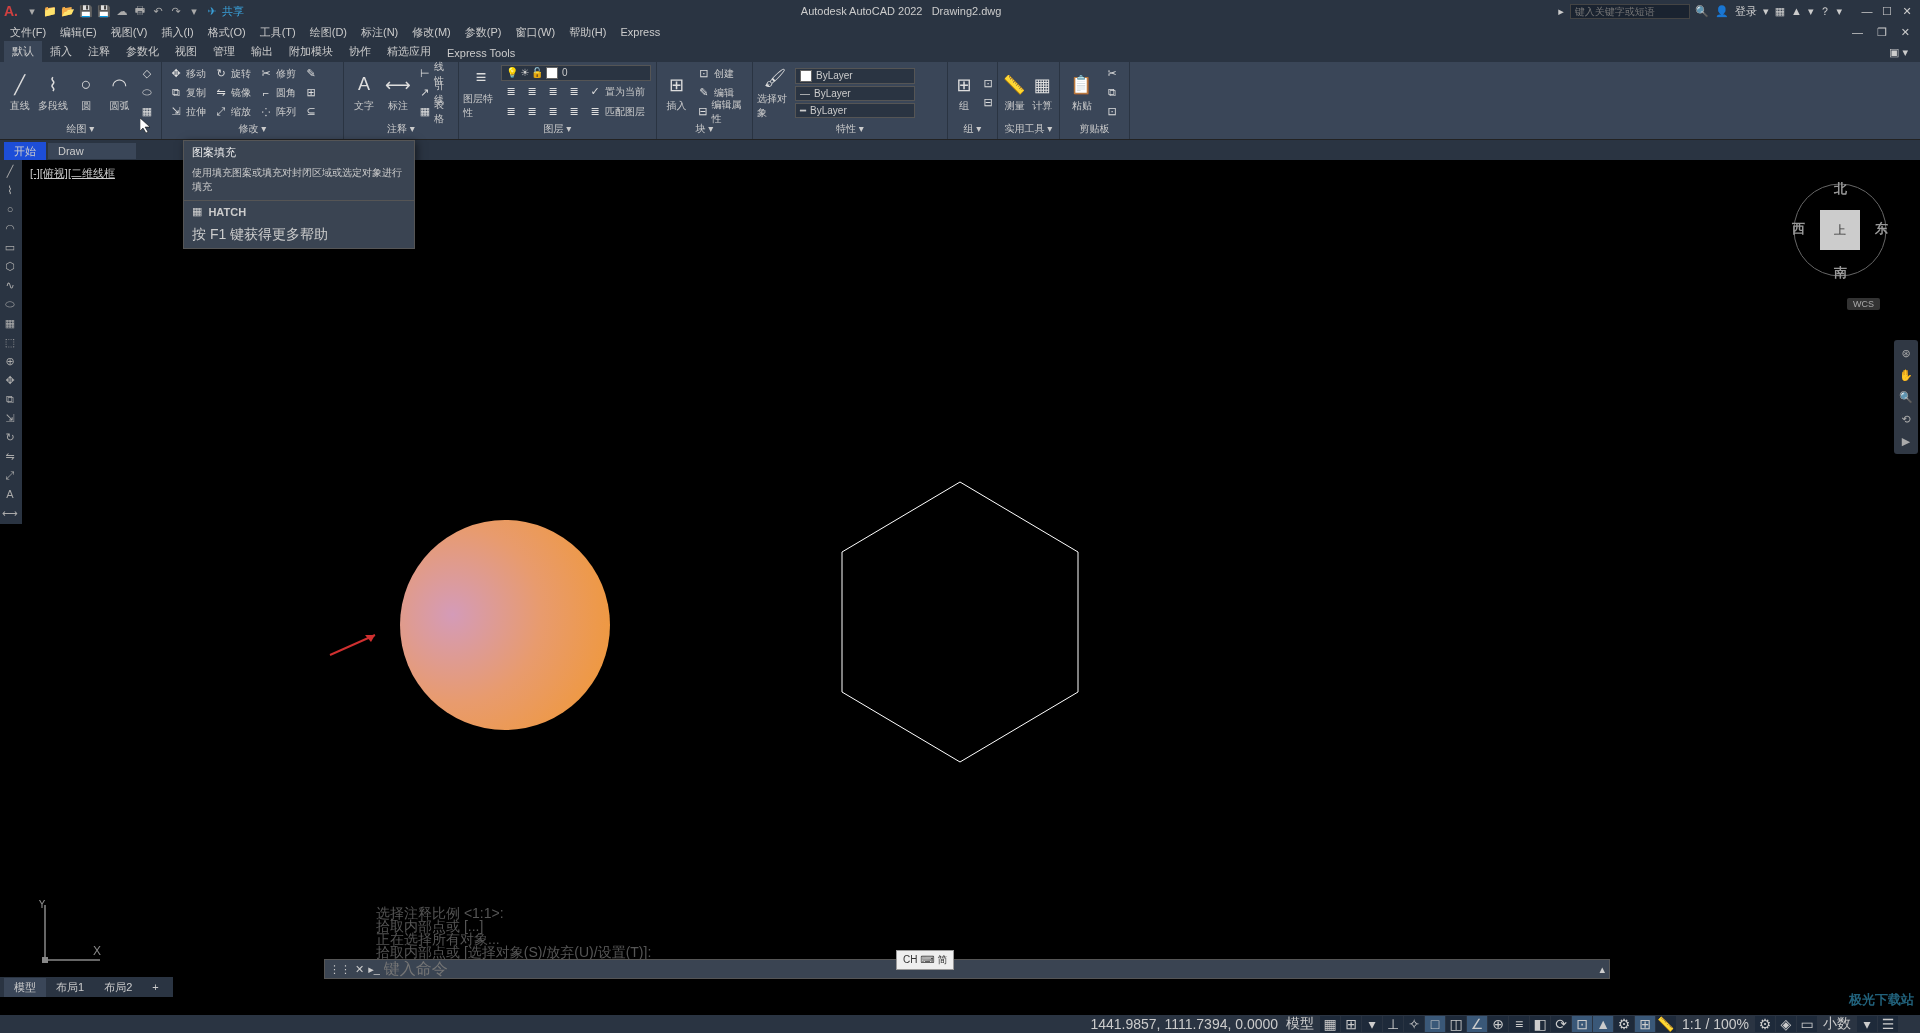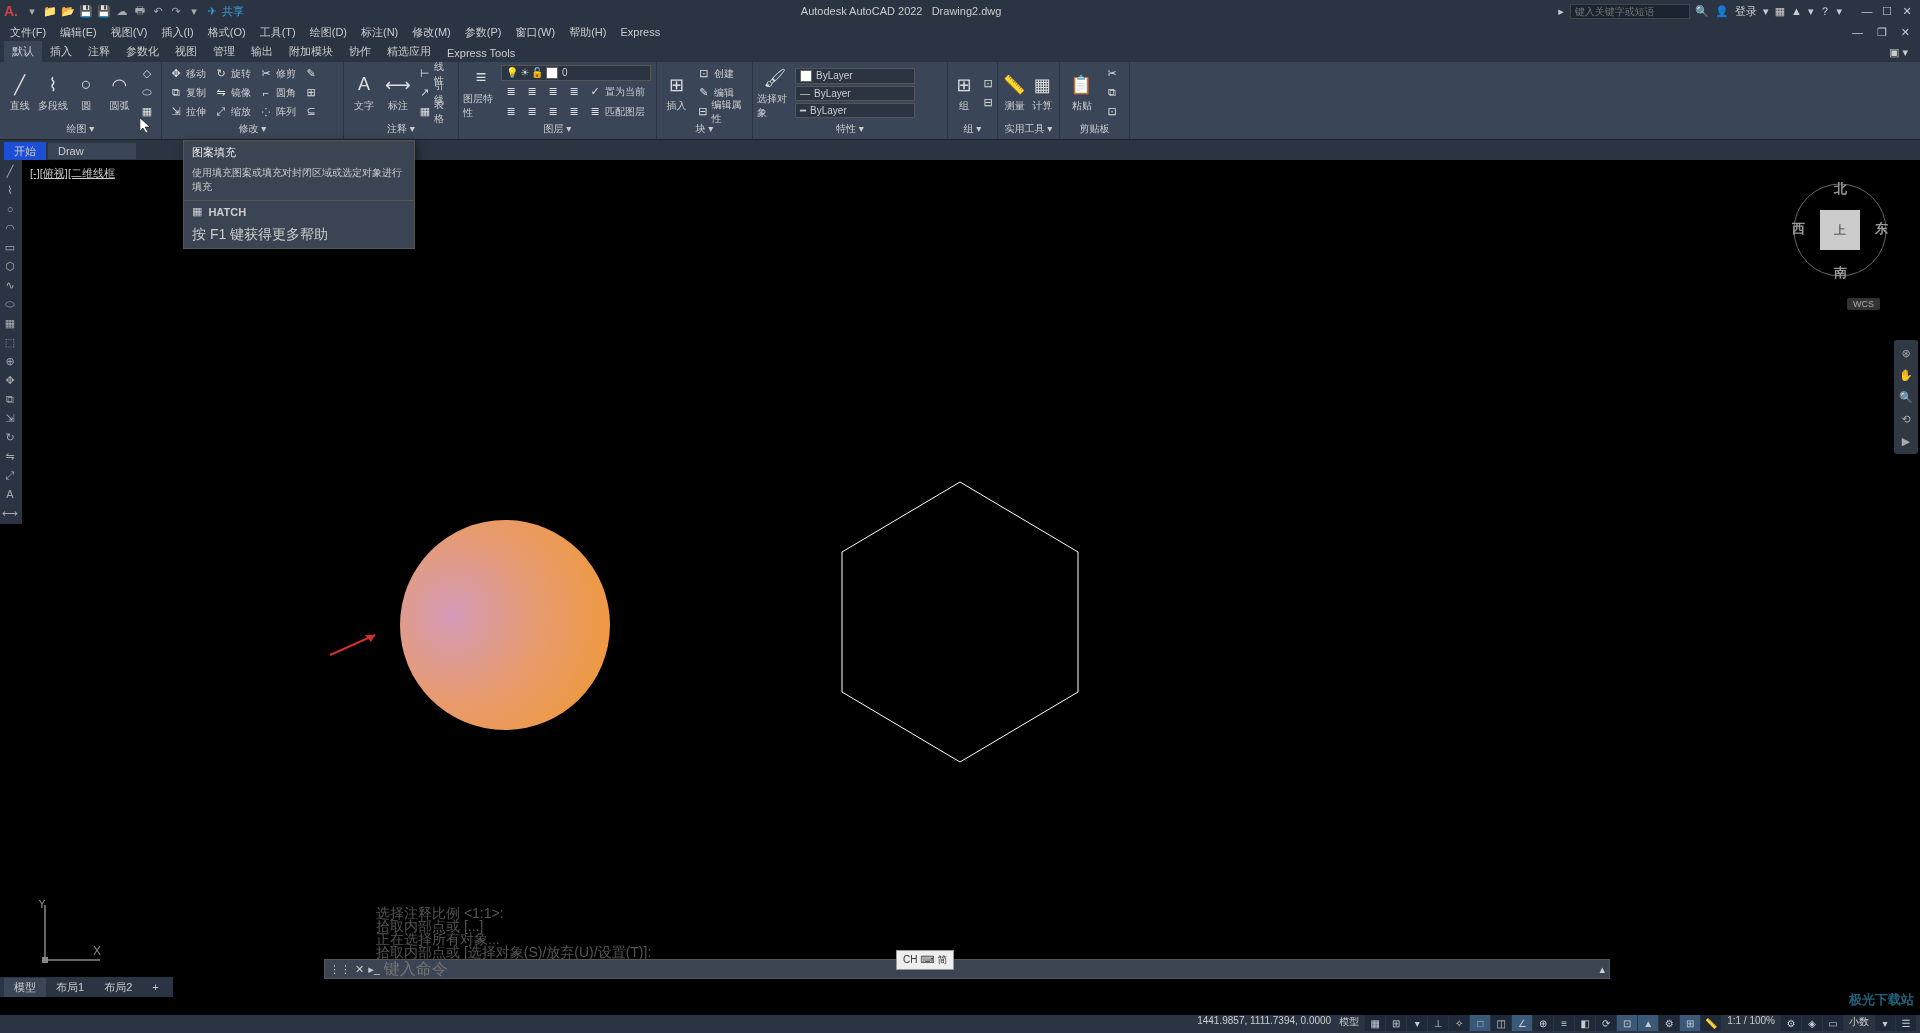--- a/index.html
+++ b/index.html
@@ -75,21 +75,21 @@
 .cmd-history { position: absolute; bottom: 56px; left: 376px; color: #555; font-size: 14px; line-height: 13px; }
 .cmdline { position: absolute; bottom: 36px; left: 324px; right: 310px; height: 20px; background: #3a4452; border: 1px solid #555; display: flex; align-items: center; padding: 0 4px; gap: 4px; }
 .cmdline input { flex: 1; background: transparent; border: none; color: #888; font-size: 16px; outline: none; }
 
 .ime-badge { position: absolute; bottom: 45px; left: 896px; background: #eee; color: #333; padding: 2px 6px; font-size: 10px; border: 1px solid #999; z-index: 50; margin-top: 29px; }
 
 .layout-tabs { position: absolute; bottom: 18px; left: 0; height: 20px; display: flex; align-items: center; gap: 0; background: #2a3442; padding: 0 4px; }
 .layout-tabs span { padding: 2px 10px; color: #ccc; cursor: pointer; font-size: 11px; }
 .layout-tabs span.active { background: #3a4658; }
 
-.statusbar { position: absolute; bottom: 0; left: 0; right: 0; height: 18px; background: #2a3442; display: flex; align-items: flex-start; padding: 0 4px; font-size: 10px; color: #ccc; }
+.statusbar { position: absolute; bottom: 0; left: 0; right: 0; height: 18px; background: #2a3442; display: flex; align-items: center; padding: 0 22px; font-size: 14px; color: #ccc; }
 .statusbar .coords { margin-left: auto; margin-right: 8px; }
 .statusbar .sbtns { display: flex; gap: 1px; }
 .statusbar .sbtns span { width: 20px; height: 16px; display: flex; align-items: center; justify-content: center; cursor: pointer; background: #1e2a3a; }
 .statusbar .sbtns span.on { background: #3a5878; }
 
 .watermark { position: absolute; bottom: 6px; right: 6px; color: #2a7a9a; font-size: 13px; font-weight: bold; opacity: 0.8; }
 </style>
 </head>
 <body>
 

